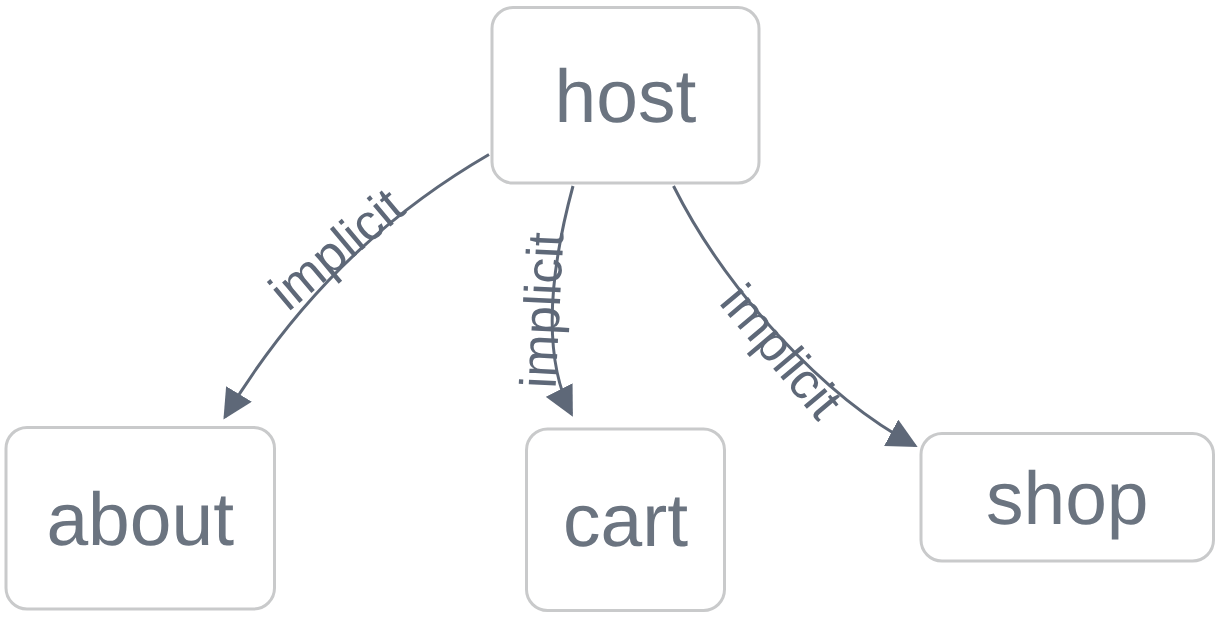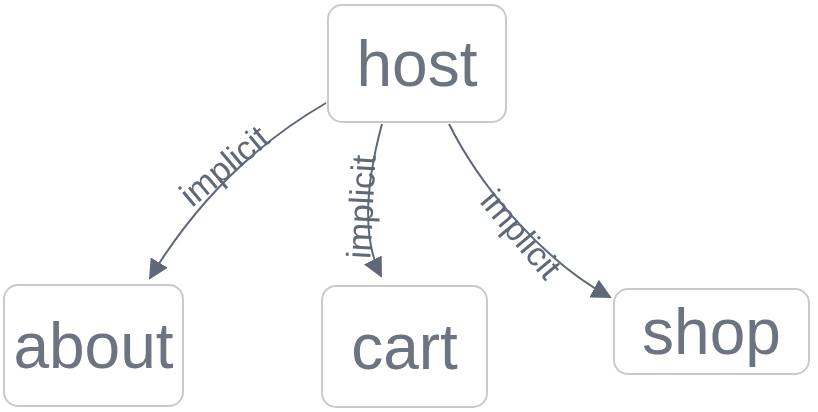--- a/index.html
+++ b/index.html
@@ -42,27 +42,27 @@
     box-sizing: border-box;
     background: var(--node-fill, #ffffff);
     border: 2px solid var(--node-border, #c9cacb);
     border-radius: 15px;
     display: flex;
     align-items: center;
     justify-content: center;
   }
   .node-label {
     color: var(--node-text, #6b7480);
-    font-size: 64px;
+    font-size: 50px;
     line-height: 1;
     white-space: nowrap;
   }
   .node-host  { left: 327px; top: 4px;   width: 180px; height: 119px; }
   .node-about { left: 3px;   top: 284px; width: 181px; height: 123px; }
-  .node-cart  { left: 321px; top: 285px; width: 167px; height: 123px; }
+  .node-cart  { left: 350px; top: 285px; width: 134px; height: 123px; }
   .node-shop  { left: 613px; top: 288px; width: 197px; height: 87px; }
 </style>
 </head>
 <body>
 
 <div class="canvas">
 
   <svg class="edges-layer" viewBox="0 0 818 412" xmlns="http://www.w3.org/2000/svg">
     <defs>
       <marker id="arrowhead" viewBox="0 0 10 10" refX="9" refY="5" markerWidth="10" markerHeight="10" orient="auto-start-reverse" markerUnits="strokeWidth">

